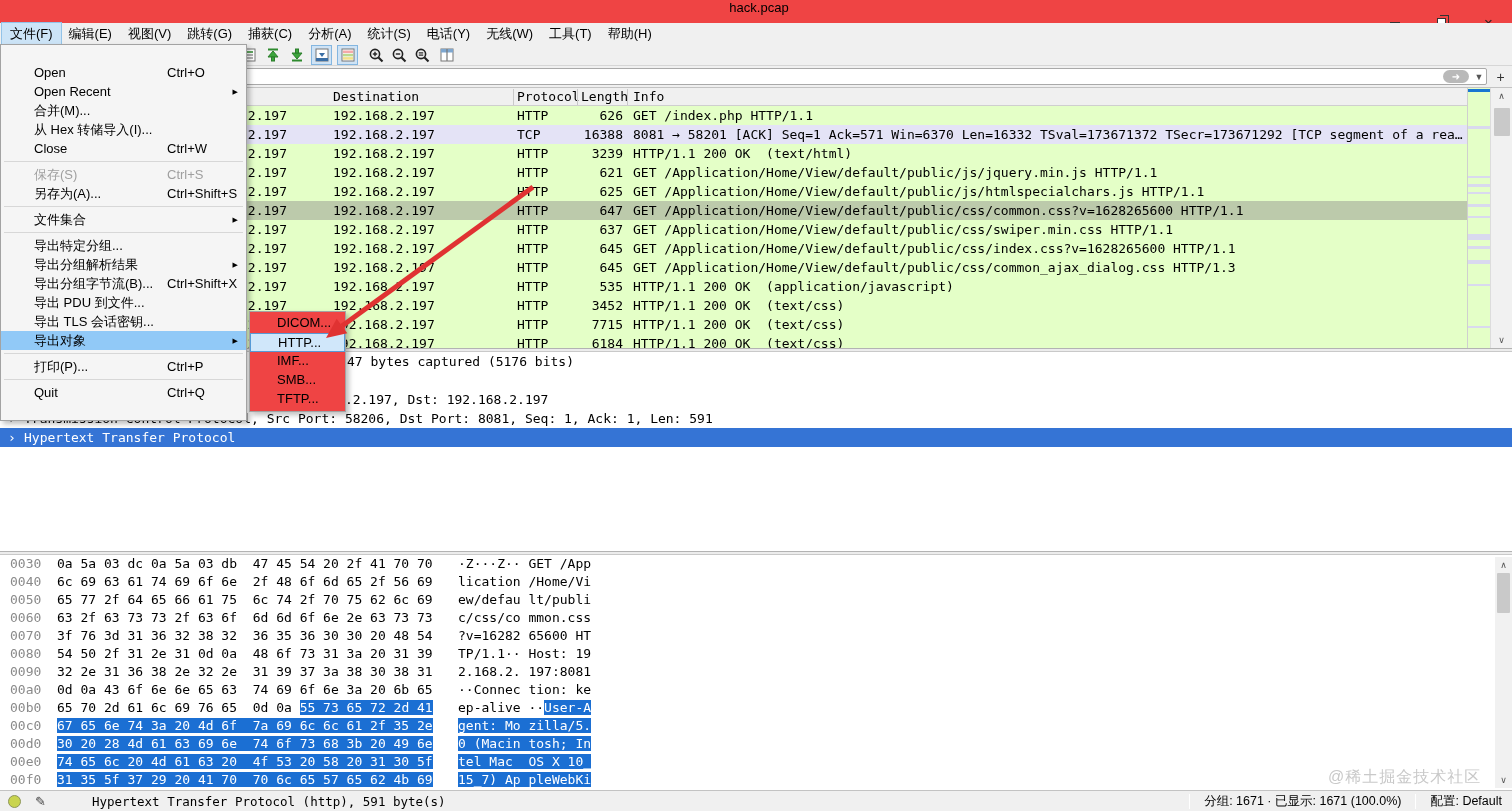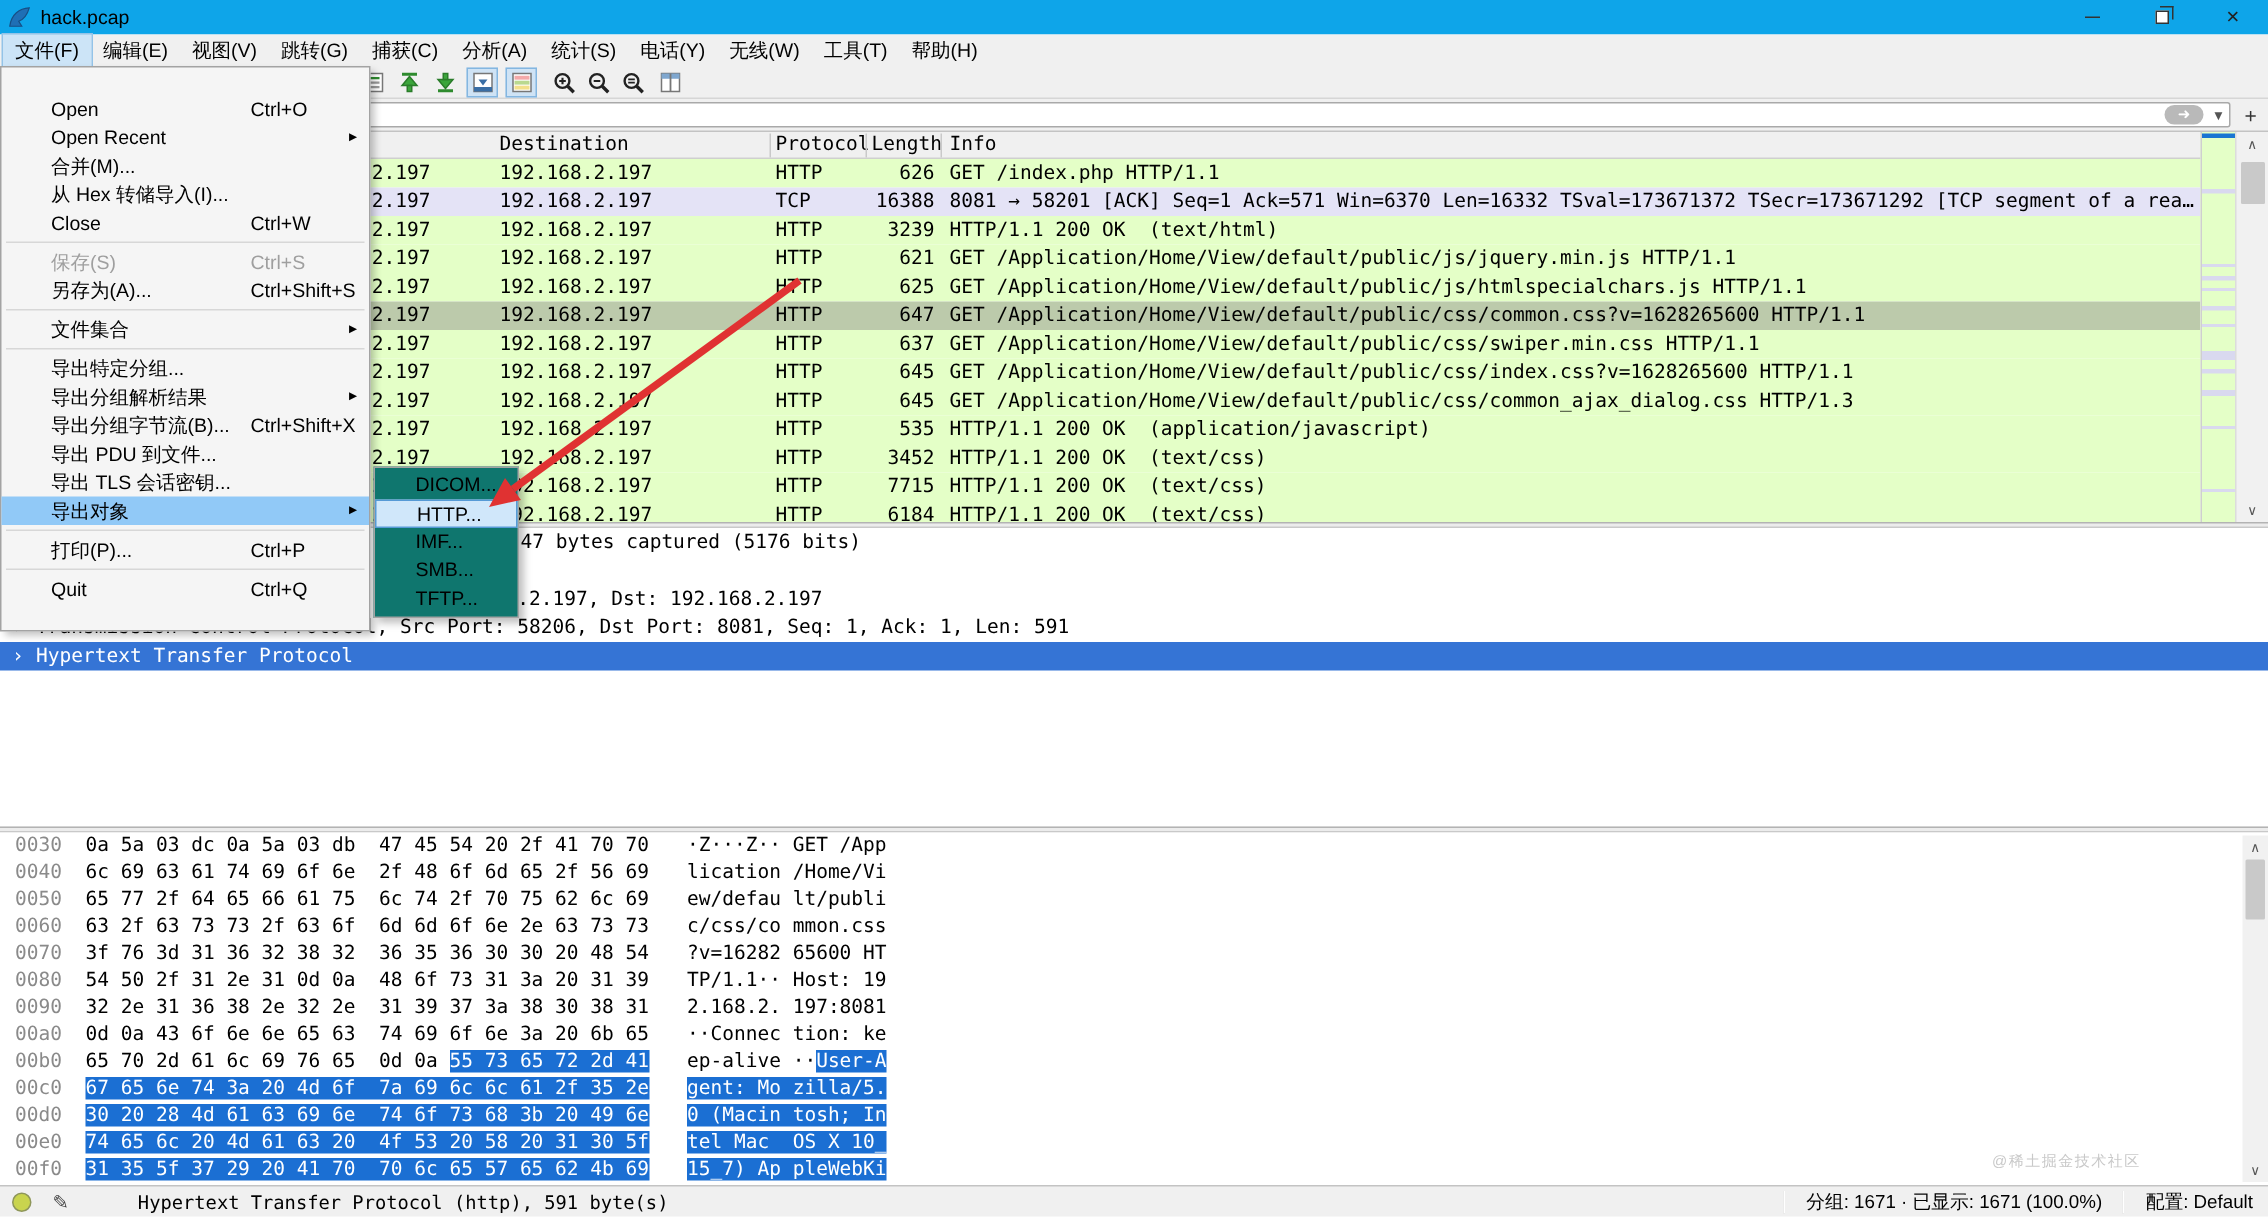--- a/index.html
+++ b/index.html
@@ -2,21 +2,21 @@
 <html><head>
 <meta charset="utf-8">
 <style>
   * { margin:0; padding:0; box-sizing:border-box; }
   html,body { width:1512px; height:811px; overflow:hidden; background:#fff;
               font-family:"Liberation Sans", sans-serif; }
   .mono { font-family:"DejaVu Sans Mono", monospace; }
 
   
   #titlebar { position:absolute; left:0; top:0; width:1512px; height:23px;
-              background:#0ea5e9; display:flex; align-items:center; }
+              background:#ef4444; display:flex; align-items:center;flex-direction:column; }
   #fin-icon { width:16px; height:16px; margin-left:5px; }
   #window-title { font-size:13px; margin-left:6px; color:#000; }
   #win-controls { margin-left:auto; display:flex; height:100%; }
   .win-btn { width:47px; height:100%; display:flex; align-items:center; justify-content:center;
              font-size:14px; color:#222; cursor:default; }
   #minimize-glyph { width:10px; height:1px; background:#333; display:block; }
   #restore-glyph { position:relative; width:9px; height:9px; border:1px solid #333; background:#fff; }
   #restore-glyph::before { content:""; position:absolute; left:2px; top:-4px; width:8px; height:8px;
              border:1px solid #333; border-bottom:none; border-left:none; }
   #close-glyph { font-size:15px; line-height:15px; }
@@ -118,28 +118,28 @@
                background:#f5f5f5; border:1px solid #a3a3a3;
                box-shadow:3px 3px 5px rgba(0,0,0,.25); z-index:40; }
   .menu-item { position:relative; height:19px; line-height:19px; padding-left:33px; font-size:13px;
                white-space:nowrap; }
   .menu-item .mi-short { position:absolute; left:166px; }
   .menu-item .mi-arrow { position:absolute; right:8px; top:0; font-size:7px; }
   .menu-item.hl { background:#91c9f7; }
   .menu-item.disabled { color:#9f9f9f; }
   .menu-sep { height:1px; background:#d7d7d7; margin:3px 3px; }
   #export-submenu { position:absolute; left:249px; top:311px; width:97px; padding:2px 0;
-               background:#0f766e; border:1px solid #a3a3a3;
+               background:#ef4444; border:1px solid #a3a3a3;
                box-shadow:3px 3px 5px rgba(0,0,0,.25); z-index:41; }
   .sub-item { position:relative; height:19px; line-height:17px; padding-left:27px; font-size:13px; }
   .sub-item.hl { background:#d0e7fa; border:1px solid #569ad6; }
 
   
   #annot-arrow { position:absolute; left:0; top:0; z-index:60; pointer-events:none; }
-  #watermark { position:absolute; left:1328px; top:767px; z-index:55; font-size:10px;
+  #watermark { position:absolute; left:1328px; top:767px; z-index:55; font-size:16px;
                color:#c9c9c9; letter-spacing:1px; }
 </style>
 </head>
 <body>
 
 <div id="titlebar">
   <svg id="fin-icon" viewBox="0 0 16 16">
     <path d="M1.5 13.5 C2.5 5.5 8 1.5 14.5 1.2 C13 6.5 10.5 9 7.5 10.2 L9.5 13.5 Z" fill="#1f6fb5" stroke="#174f85" stroke-width="0.8"></path>
   </svg>
   <span id="window-title">hack.pcap</span>

